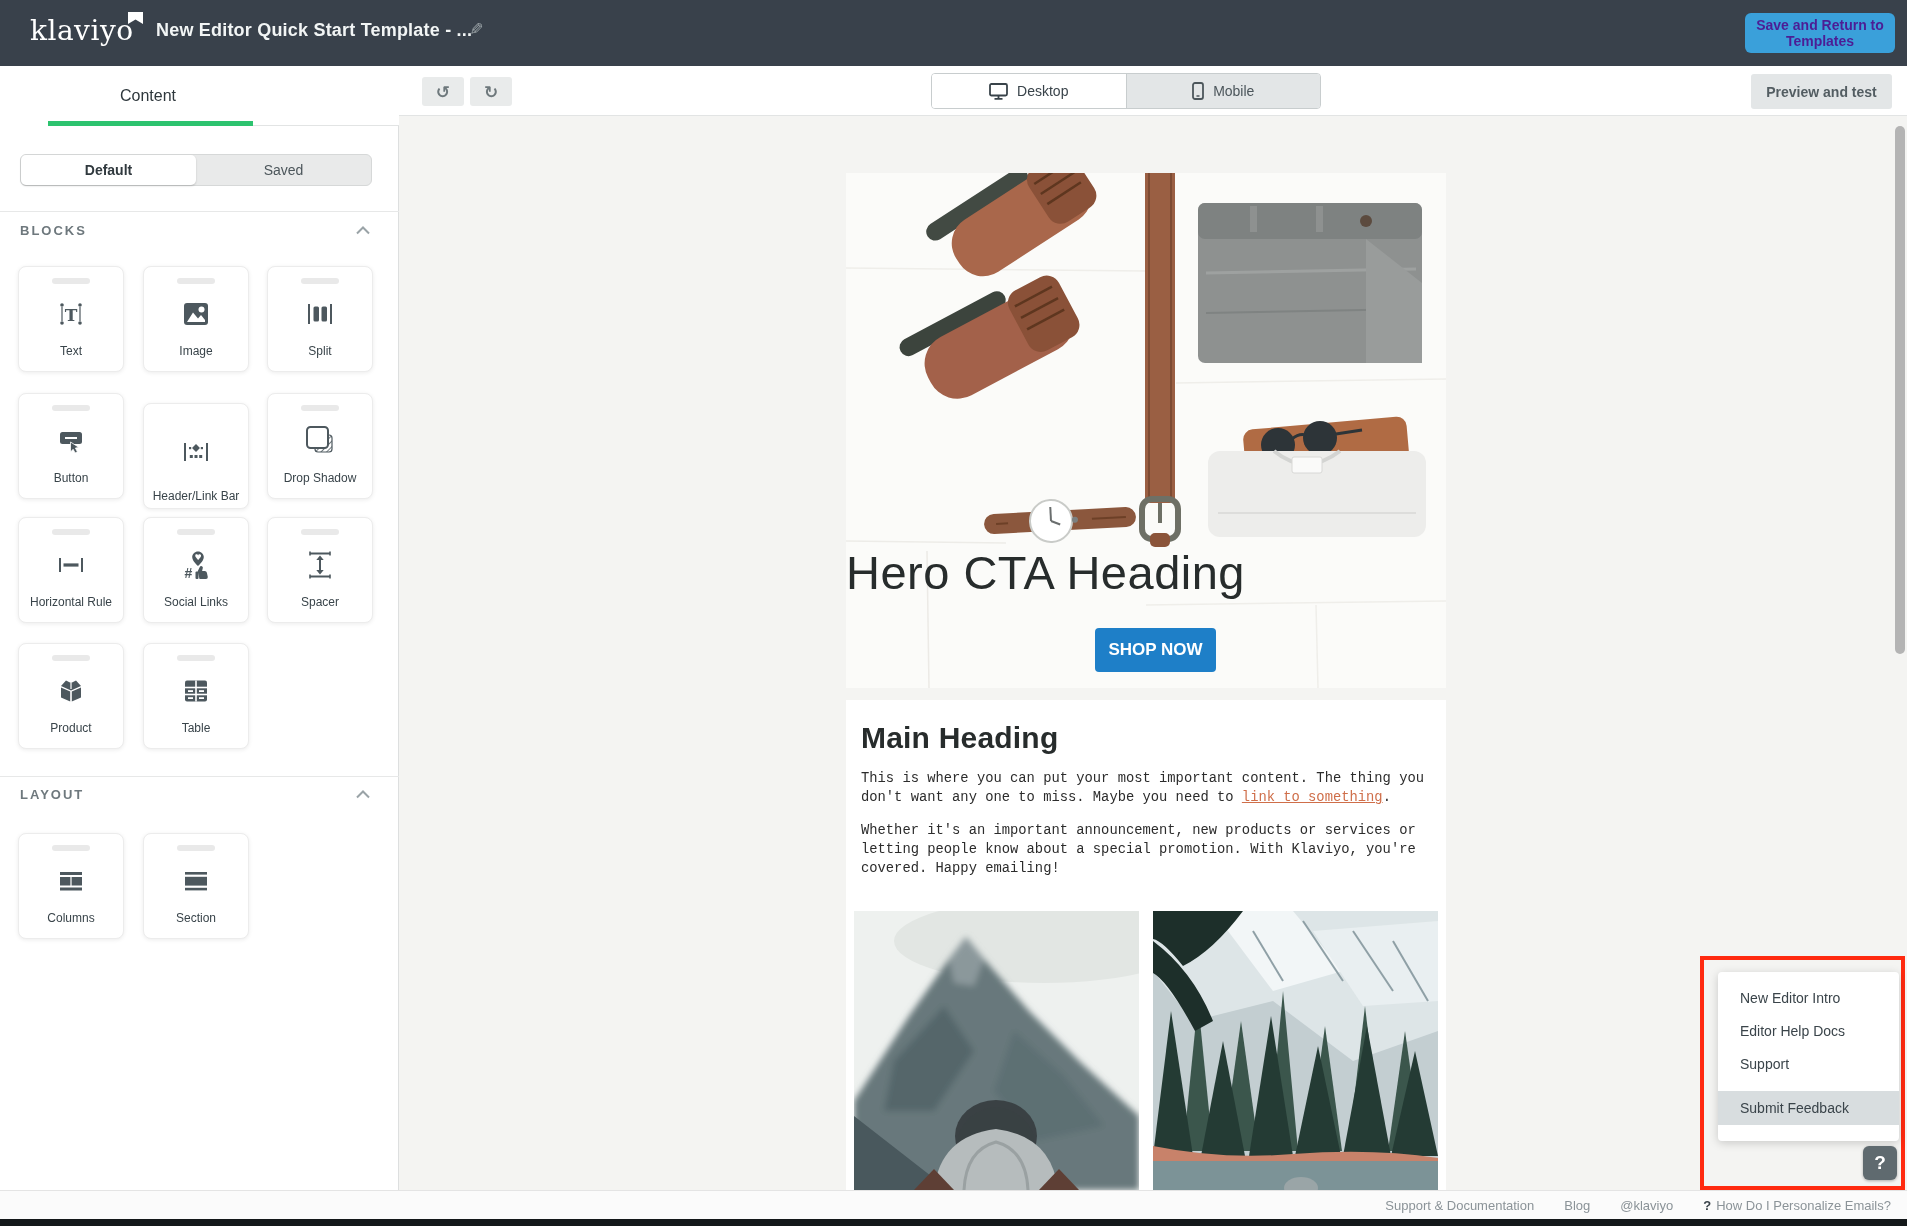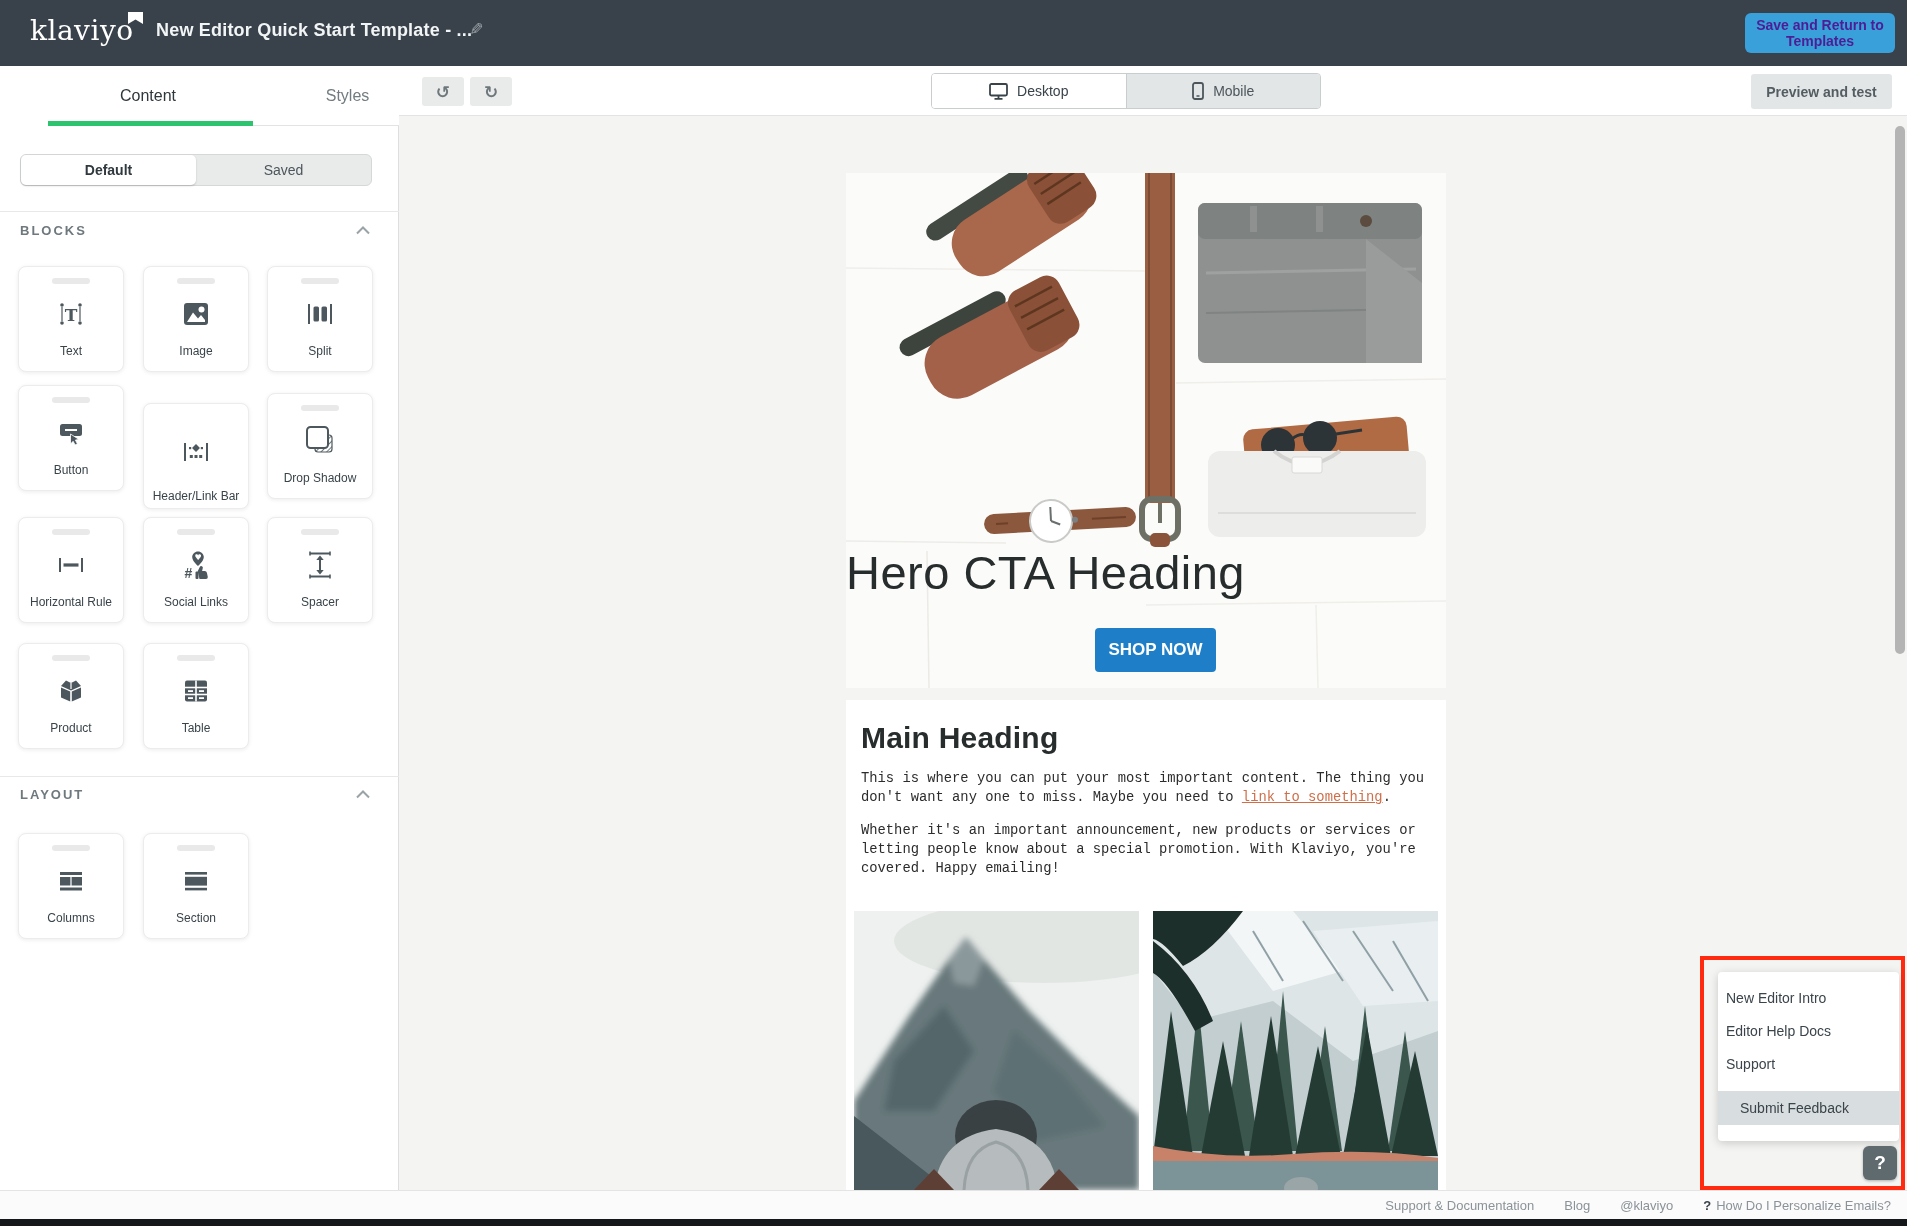--- a/index.html
+++ b/index.html
@@ -57,21 +57,21 @@
   .para { margin-top:14px; font-size:13.8px; line-height:19px; color:#2c2c2c;font-family:Liberation Mono, monospace; }
   .para a { color:#cf6e49; text-decoration:underline; }
   .email-images { position:absolute; left:447px; top:795px; width:600px; height:279px; background:#ffffff; padding:0 8px; display:flex; gap:14px; }
   .photo { width:285px; height:279px; overflow:hidden; }
   .vscroll { position:absolute; right:2px; top:4px; width:10px; height:1066px; }
   .vscroll .thumb { position:absolute; left:0; top:6px; width:10px; height:528px; background:#b4b4b4; border-radius:6px; }
 
   
   .red-rect { position:absolute; left:1700px; top:956px; width:205px; height:234px; border:4px solid #ff2a10; z-index:30; pointer-events:none; }
   .help-card { position:absolute; left:1718px; top:972px; width:181px; height:169px; background:#ffffff; border-radius:4px; box-shadow:0 2px 10px rgba(0,0,0,.18); z-index:31; }
-  .help-item { height:33px; line-height:33px; padding-left:8px; font-size:14px; color:#3a444a; cursor:pointer; }
+  .help-item { height:33px; line-height:33px; padding-left:22px; font-size:14px; color:#3a444a; cursor:pointer; }
   .help-card .items { padding-top:10px; }
   .help-sep { height:10px; }
   .help-feedback { height:34px; line-height:34px; padding-left:22px; font-size:14px; color:#3a444a; background:#d8dddf; cursor:pointer; }
   .help-btn { position:absolute; left:1863px; top:1146px; width:34px; height:34px; background:#5f6a6f; border:none; border-radius:6px;
               color:#ffffff; font-size:19px; font-weight:bold; z-index:31; box-shadow:0 1px 3px rgba(0,0,0,.3); font-family:"Liberation Sans",sans-serif; }
 
   
   .footer { position:absolute; left:0; top:1190px; width:1907px; height:29px; background:#fbfbfb; border-top:1px solid #e4e4e4;
             display:flex; align-items:center; justify-content:flex-end; gap:30px; padding-right:16px; z-index:20; }
   .flink { font-size:13px; color:#8b9398; cursor:pointer; }
@@ -89,21 +89,20 @@
     <svg class="logo-flag" width="15" height="12" viewBox="0 0 15 12">
       <polygon points="0,0 15,0 15,12 7.5,7.5 0,12" fill="#ffffff"></polygon>
     </svg>
     <div class="doc-title">New Editor Quick Start Template - ...</div>
     <div class="edit-pencil">✎</div>
     <button class="save-btn">Save and Return to Templates</button>
   </header>
 
   <div class="side-tabs">
     <div class="tab tab-content">Content</div>
-    <div class="tab tab-styles">Styles</div>
     <div class="tab-underline"></div>
   </div>
 
   <div class="toolbar">
     <button class="histbtn undo">↺</button>
     <button class="histbtn redo">↻</button>
     <div class="device-toggle">
       <div class="device-seg seg-desktop">
         <svg width="19" height="17" viewBox="0 0 19 17">
           <rect x="1" y="1" width="17" height="11.5" rx="1.5" fill="none" stroke="#39434a" stroke-width="1.8"></rect>
@@ -167,21 +166,21 @@
         <svg width="34" height="34" viewBox="0 0 34 34">
           <line x1="6" y1="7" x2="6" y2="27" stroke="#4d585e" stroke-width="2"></line>
           <line x1="28" y1="7" x2="28" y2="27" stroke="#4d585e" stroke-width="2"></line>
           <rect x="10.5" y="9.5" width="5.5" height="15" rx="1.5" fill="#4d585e"></rect>
           <rect x="18.5" y="9.5" width="5.5" height="15" rx="1.5" fill="#4d585e"></rect>
         </svg>
       </div>
       <div class="clabel">Split</div>
     </div>
 
-    <div class="card" style="left:18px; top:259px;">
+    <div class="card" style="left:18px; top:267px;">
       <div class="pill"></div>
       <div class="cicon">
         <svg width="34" height="34" viewBox="0 0 34 34">
           <rect x="6" y="8" width="22" height="12" rx="2.5" fill="#4d585e"></rect>
           <line x1="11" y1="14" x2="23" y2="14" stroke="#ffffff" stroke-width="2"></line>
           <path d="M16.5,18 l0,10 l2.6,-2.7 l2,3.7 l2.3,-1.3 l-2,-3.6 l3.6,-0.7 Z" fill="#4d585e" stroke="#ffffff" stroke-width="0.8"></path>
         </svg>
       </div>
       <div class="clabel">Button</div>
     </div>

